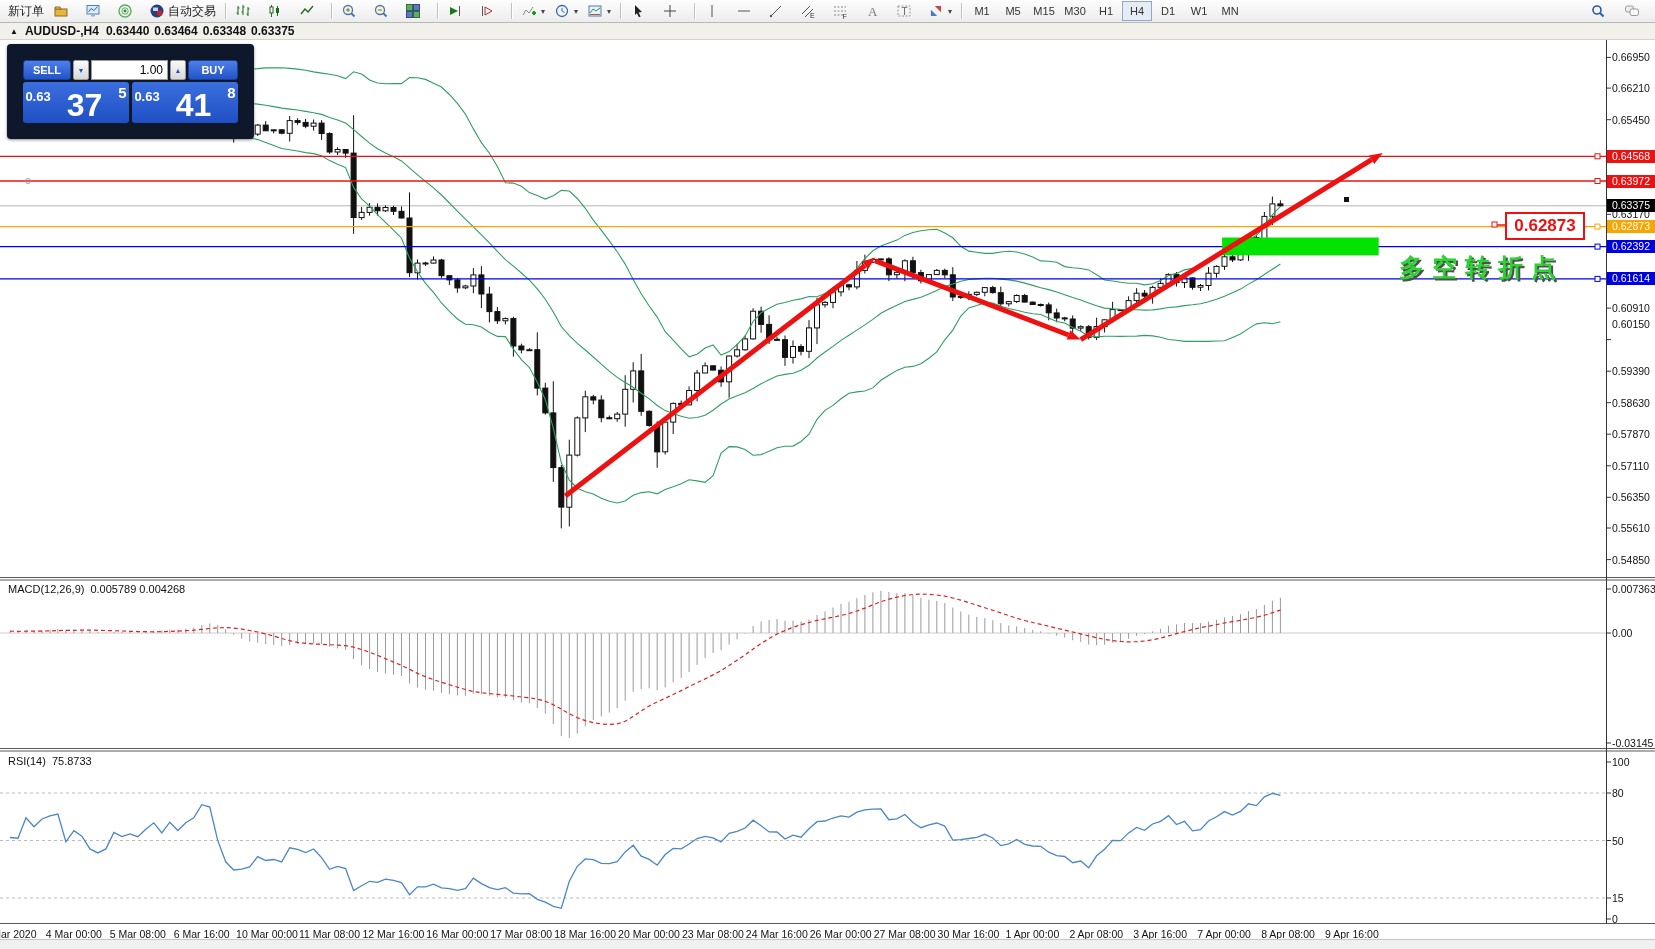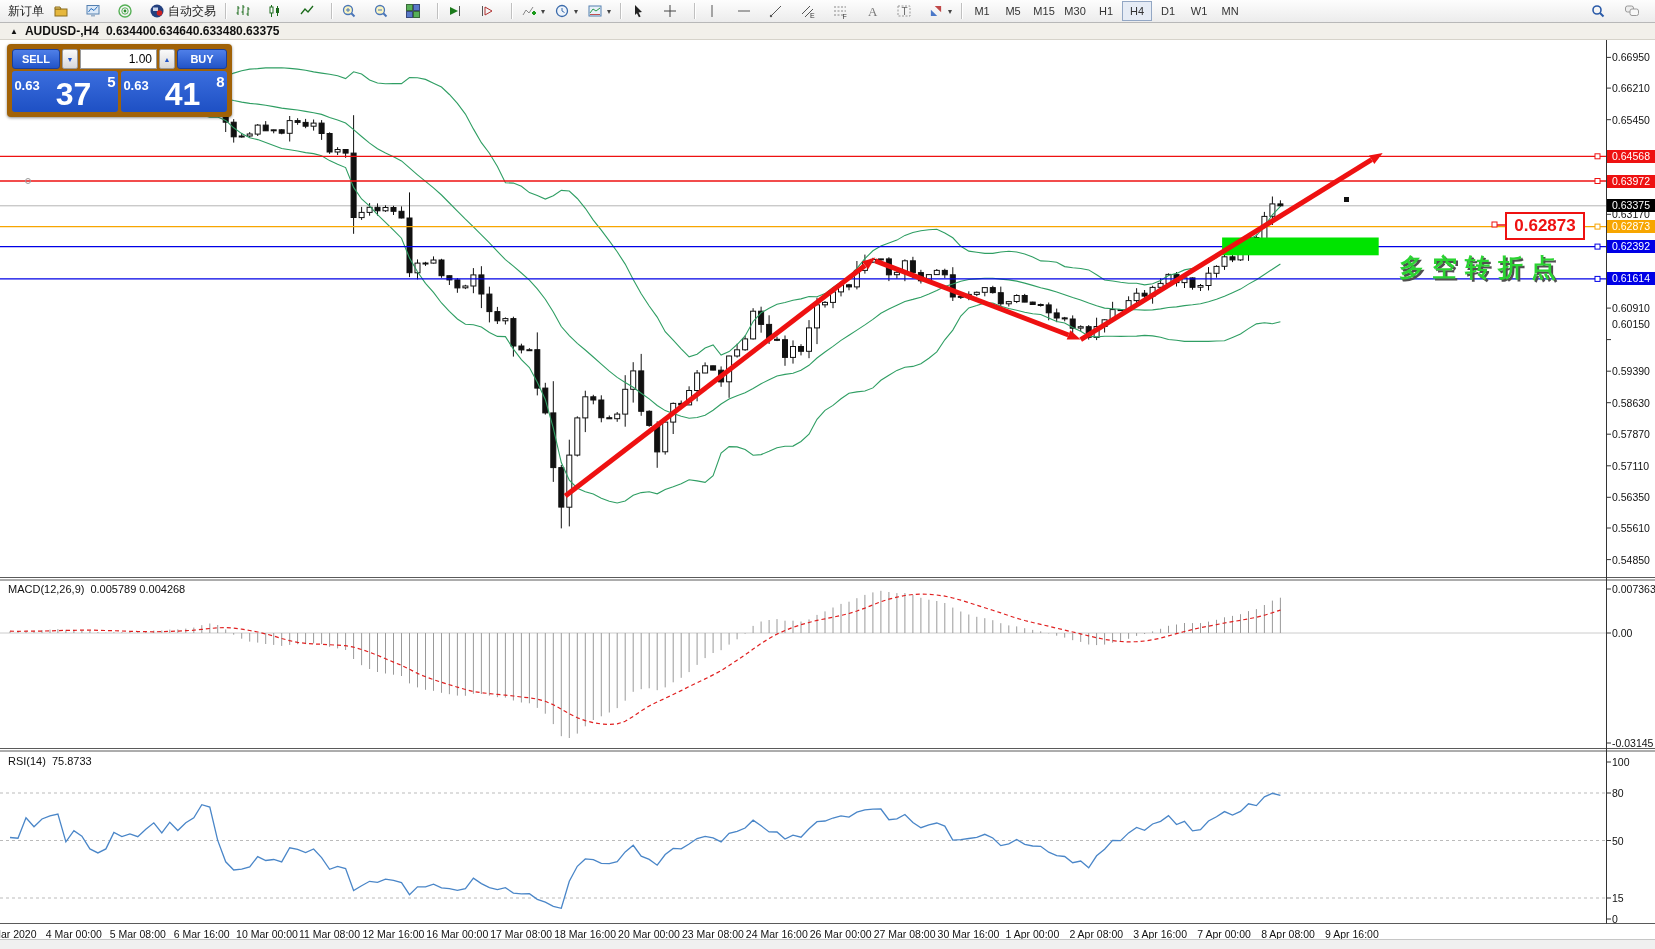--- a/index.html
+++ b/index.html
@@ -10,24 +10,24 @@
     border:1px solid transparent;border-radius:2px;font-size:12px;color:#222;cursor:default;white-space:nowrap;}
   .icon{width:16px;height:16px;display:block;}
   .tb-sep{width:1px;height:16px;background:#c0c0c0;margin:0 4px;box-shadow:1px 0 0 #fff;}
   .dd{font-size:8px;color:#444;margin-left:1px;}
   .tf{width:28px;height:18px;display:flex;align-items:center;justify-content:center;font-size:11px;color:#333;border:1px solid transparent;}
   .tf.active{background:#e6ecf5;border-color:#93a7c4;}
   .tb-right{margin-left:auto;display:flex;gap:3px;align-items:center;}
   .titlebar{position:absolute;top:23px;left:0;right:0;height:16px;background:#f2f0ea;border-bottom:1px solid #d6d3ca;
     display:flex;align-items:center;padding-left:10px;font-size:12px;font-weight:bold;color:#111;gap:7px;z-index:6;}
   .titlebar .tri{font-size:8px;font-weight:normal;}
-  .ohlc span{}
+  .ohlc span{margin-right:5px;}
   .chart-body{position:absolute;top:40px;left:0;right:0;bottom:9px;background:#fff;z-index:0;}
   #chart-svg{position:absolute;top:0;left:0;z-index:2;pointer-events:none;}
-  .trade-panel{position:absolute;left:7px;top:44px;width:215px;background:#a16207;border-radius:4px;padding:5px;z-index:4;
+  .trade-panel{position:absolute;left:7px;top:44px;width:215px;background:#0f172a;border-radius:4px;padding:16px;z-index:4;
     box-shadow:0 1px 3px rgba(0,0,0,.45);pointer-events:auto;}
   .tp-row1{display:flex;gap:2px;height:20px;}
   .btn-sell,.btn-buy{flex:0 0 46px;background:linear-gradient(#4f7fe8,#2254c8);color:#fff;font-size:11px;font-weight:bold;
     display:flex;align-items:center;justify-content:center;border-radius:3px;border:1px solid #1a3f9a;}
   .btn-buy{flex:0 0 48px;}
   .spin{flex:0 0 14px;background:linear-gradient(#fafafa,#d8d8d8);border:1px solid #9a9a9a;border-radius:2px;
     display:flex;align-items:center;justify-content:center;font-size:7px;color:#2254c8;}
   .vol{flex:1;min-width:0;border:1px solid #9a9a9a;font-size:12px;text-align:right;padding:0 4px;font-family:inherit;}
   .tp-row2{display:flex;gap:3px;margin-top:2px;}
   .tile{flex:1;height:38px;background:linear-gradient(#3b6ede,#1e50c4);border-radius:3px;color:#fff;

